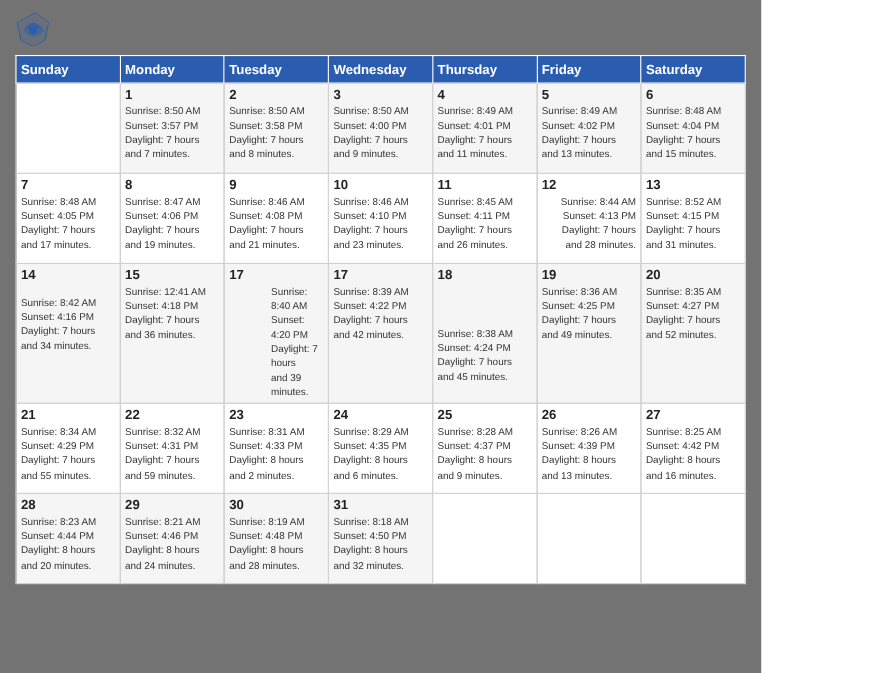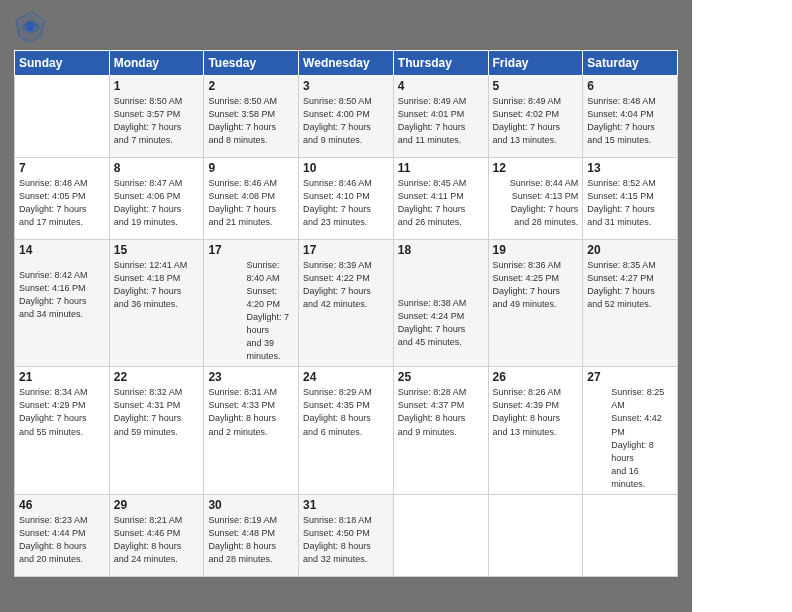--- a/index.html
+++ b/index.html
@@ -315,29 +315,29 @@
           </td>
           <td>
             <span class="day-num">26</span>
             <div class="day-info" style="white-space: pre-line;">Sunrise: 8:26 AM
 Sunset: 4:39 PM
 Daylight: 8 hours
 and 13 minutes.</div>
           </td>
           <td>
             <span class="day-num">27</span>
-            <div class="day-info" style="white-space: pre-line; margin-left: 24px;">Sunrise: 8:25 AM
+            <div class="day-info" style="white-space: pre-line;">Sunrise: 8:25 AM
 Sunset: 4:42 PM
 Daylight: 8 hours
 and 16 minutes.</div>
           </td>
         </tr>
         <tr>
           <td>
-            <span class="day-num">46</span>
+            <span class="day-num">28</span>
             <div class="day-info" style="white-space: pre-line;">Sunrise: 8:23 AM
 Sunset: 4:44 PM
 Daylight: 8 hours
 and 20 minutes.</div>
           </td>
           <td>
             <span class="day-num">29</span>
             <div class="day-info" style="white-space: pre-line;">Sunrise: 8:21 AM
 Sunset: 4:46 PM
 Daylight: 8 hours

